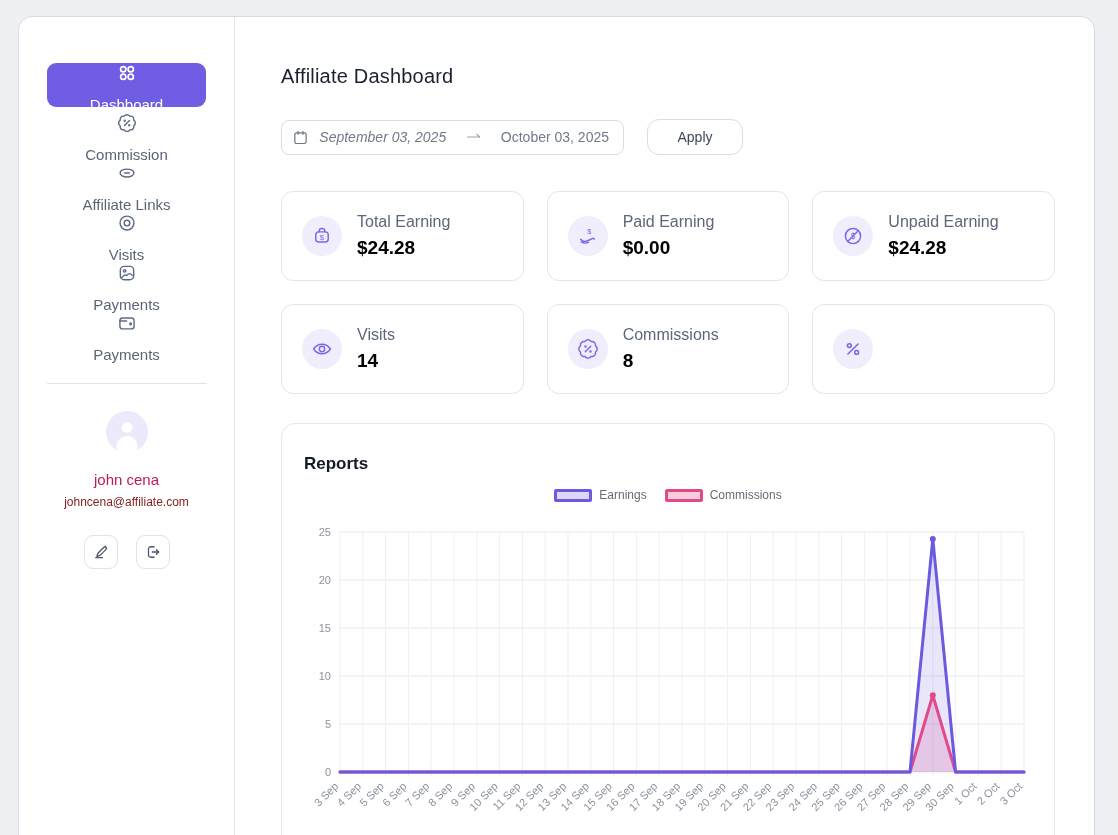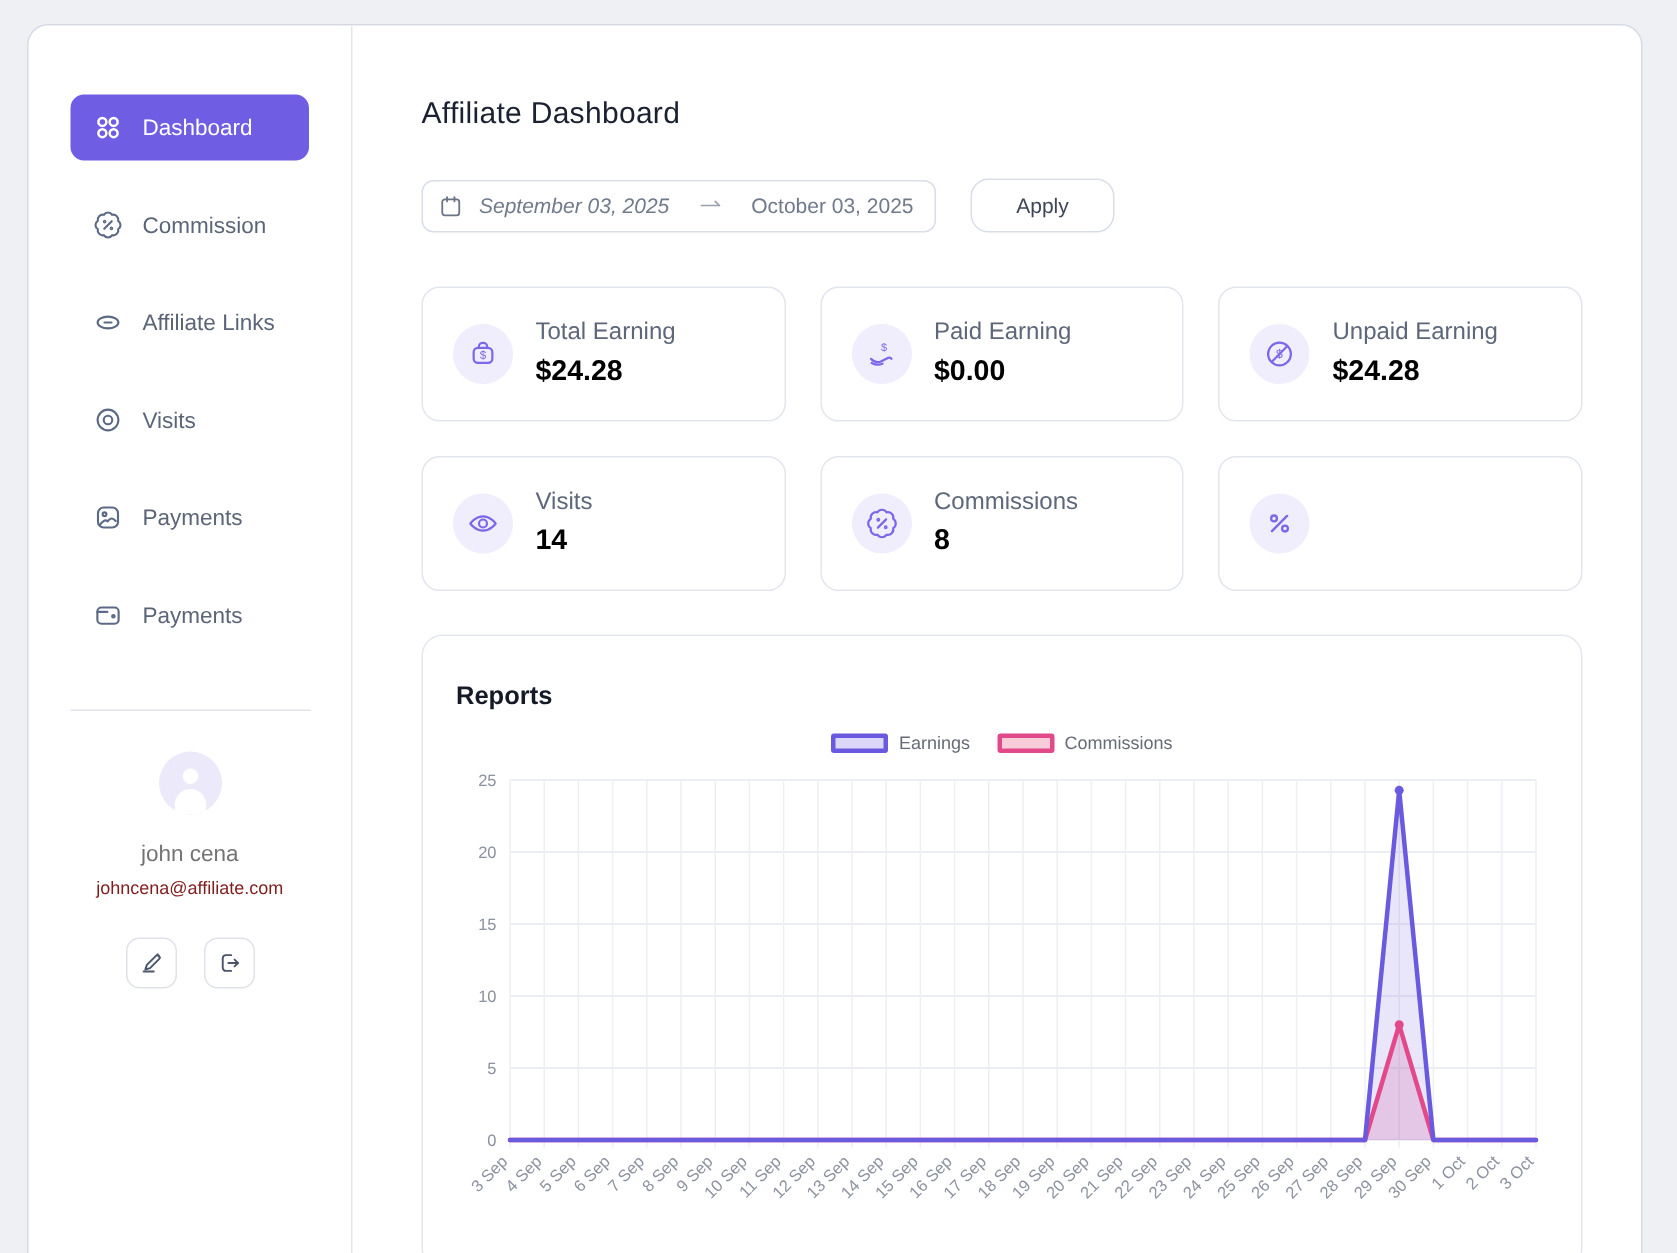--- a/index.html
+++ b/index.html
@@ -19,36 +19,36 @@
   
   .sidebar {
     width:216px; flex:0 0 216px;
     border-right:1px solid #e4e6ee;
     padding:46px 28px 0 28px;
     display:flex; flex-direction:column; align-items:center;
   }
   .nav { width:100%; }
   .nav-item {
     display:flex; align-items:center; gap:13px;
-    height:44px; padding:0 15px; margin-bottom:21px;
+    height:44px; padding:0 15px; margin-bottom:6px;
     border-radius:9px; cursor:pointer;
-    color:#5b6577; font-size:15px;
+    color:#5b6577; font-size:15px;flex-direction:column;
   }
   .nav-item .nicon { display:flex; color:#5d6a85; }
   .nav-item.active { background:#6f5de4; color:#fff; }
   .nav-item.active .nicon { color:#fff; }
   .side-divider {
     width:160px; border:none; border-top:1px solid #dfe3ec; margin:20px 0 0 0;
   }
   .profile { display:flex; flex-direction:column; align-items:center; margin-top:27px; width:100%; }
   .avatar {
     width:42px; height:42px; border-radius:50%; background:#ece9fb;
     display:flex; align-items:center; justify-content:center; overflow:hidden;
   }
-  .profile-name { margin-top:18px; font-size:15px; color:#737373; }
+  .profile-name { margin-top:18px; font-size:15px; color:#be185d; }
   .profile-email { margin-top:7px; font-size:12px; color:#7f1d1d; }
   .profile-actions { display:flex; gap:18px; margin-top:26px; }
   .icon-btn {
     width:34px; height:34px; border:1px solid #dfe2ea; border-radius:9px;
     background:#fff; display:flex; align-items:center; justify-content:center;
     color:#4b5568; cursor:pointer;
   }
   
   .main { flex:1; padding:48px 43px 0 46px; }
   .page-title { font-size:20px; font-weight:400; letter-spacing:.2px; color:#1b2130; }
@@ -87,21 +87,21 @@
   .stat-label { font-size:16px; color:#5d6779; }
   .stat-value { font-size:19px; font-weight:700; color:#000000; margin-top:6px; }
   
   .reports-card {
     margin-top:29px; border:1px solid #e4e7ef; border-radius:14px;
     padding:30px 22px 14px 22px;
   }
   .reports-title { font-size:17px; font-weight:700; color:#141a26; }
   .chart-legend {
     display:flex; justify-content:center; gap:18px;
-    margin:14px 0 6px 0;
+    margin:14px 0 18px 0;
   }
   .legend-item { display:flex; align-items:center; gap:7px; cursor:pointer; }
   .legend-swatch {
     width:38px; height:13px; border:3px solid; border-radius:2px;
   }
   .legend-label { font-size:12px; color:#666b76; }
   .chart-wrap { margin-top:2px; }
   .chart-wrap svg text { font-family:"Liberation Sans","DejaVu Sans",sans-serif; font-size:11px; fill:#8b919e; }
   svg.icon { display:block; }
 </style>

